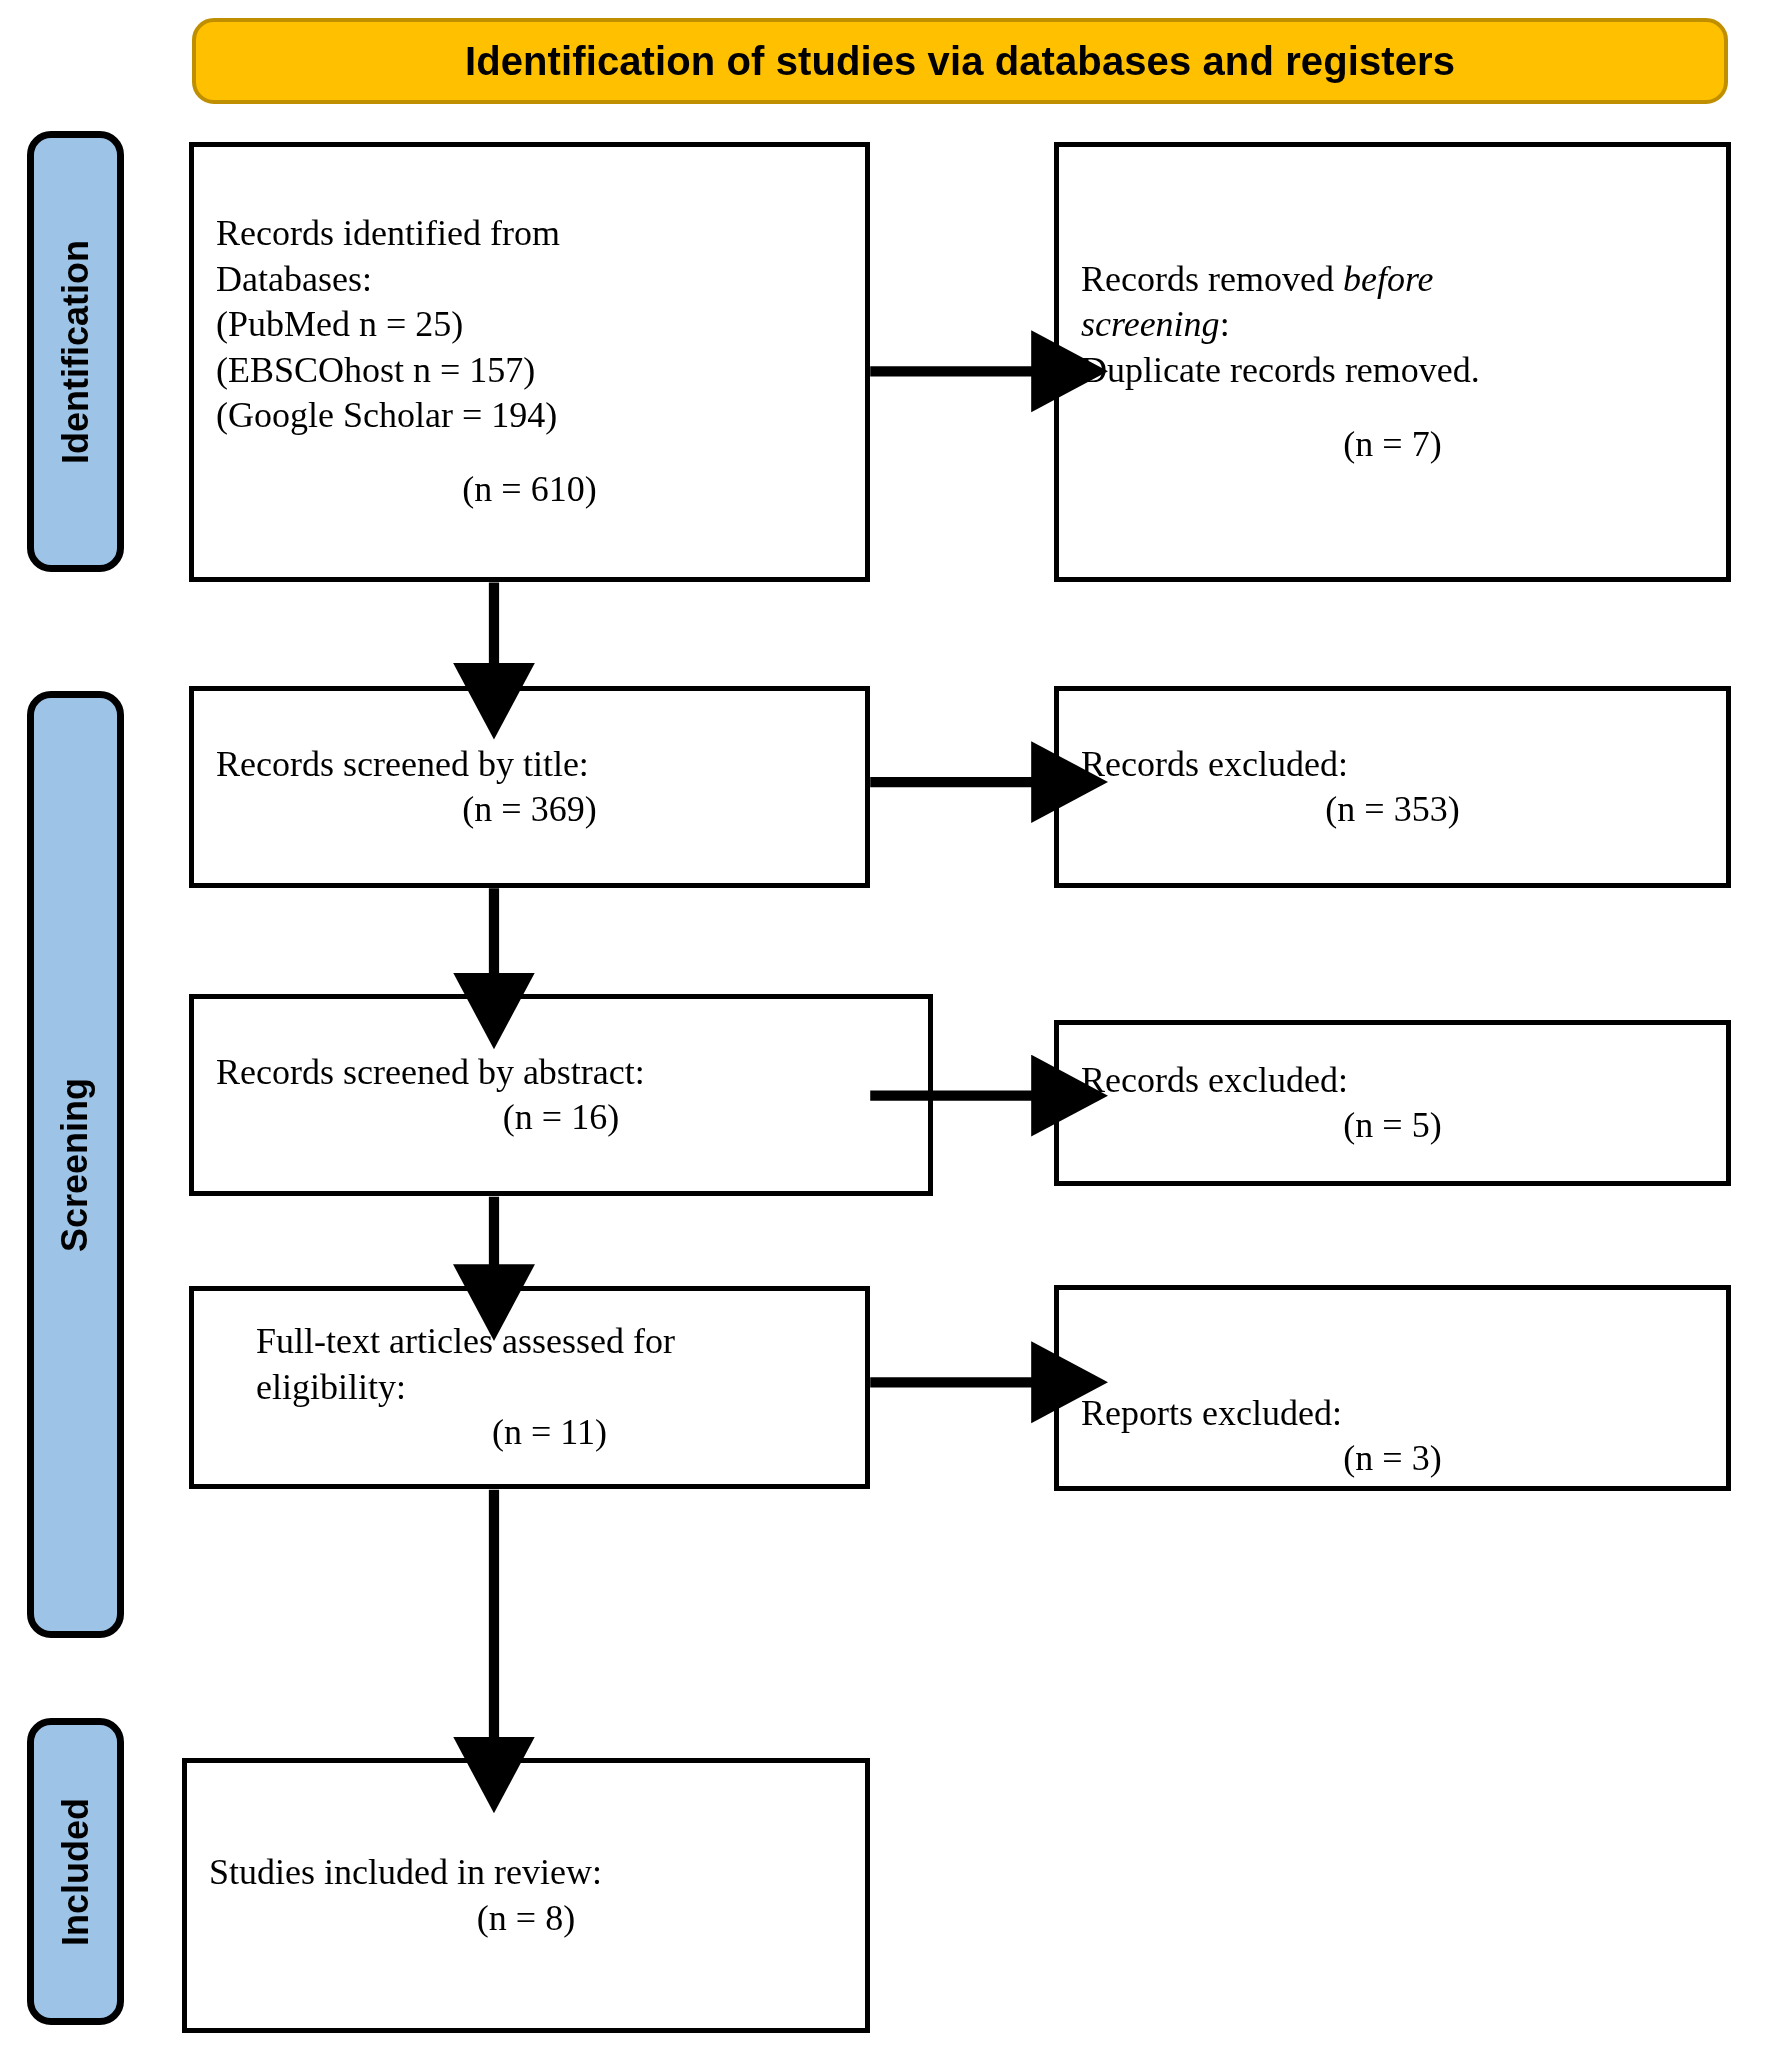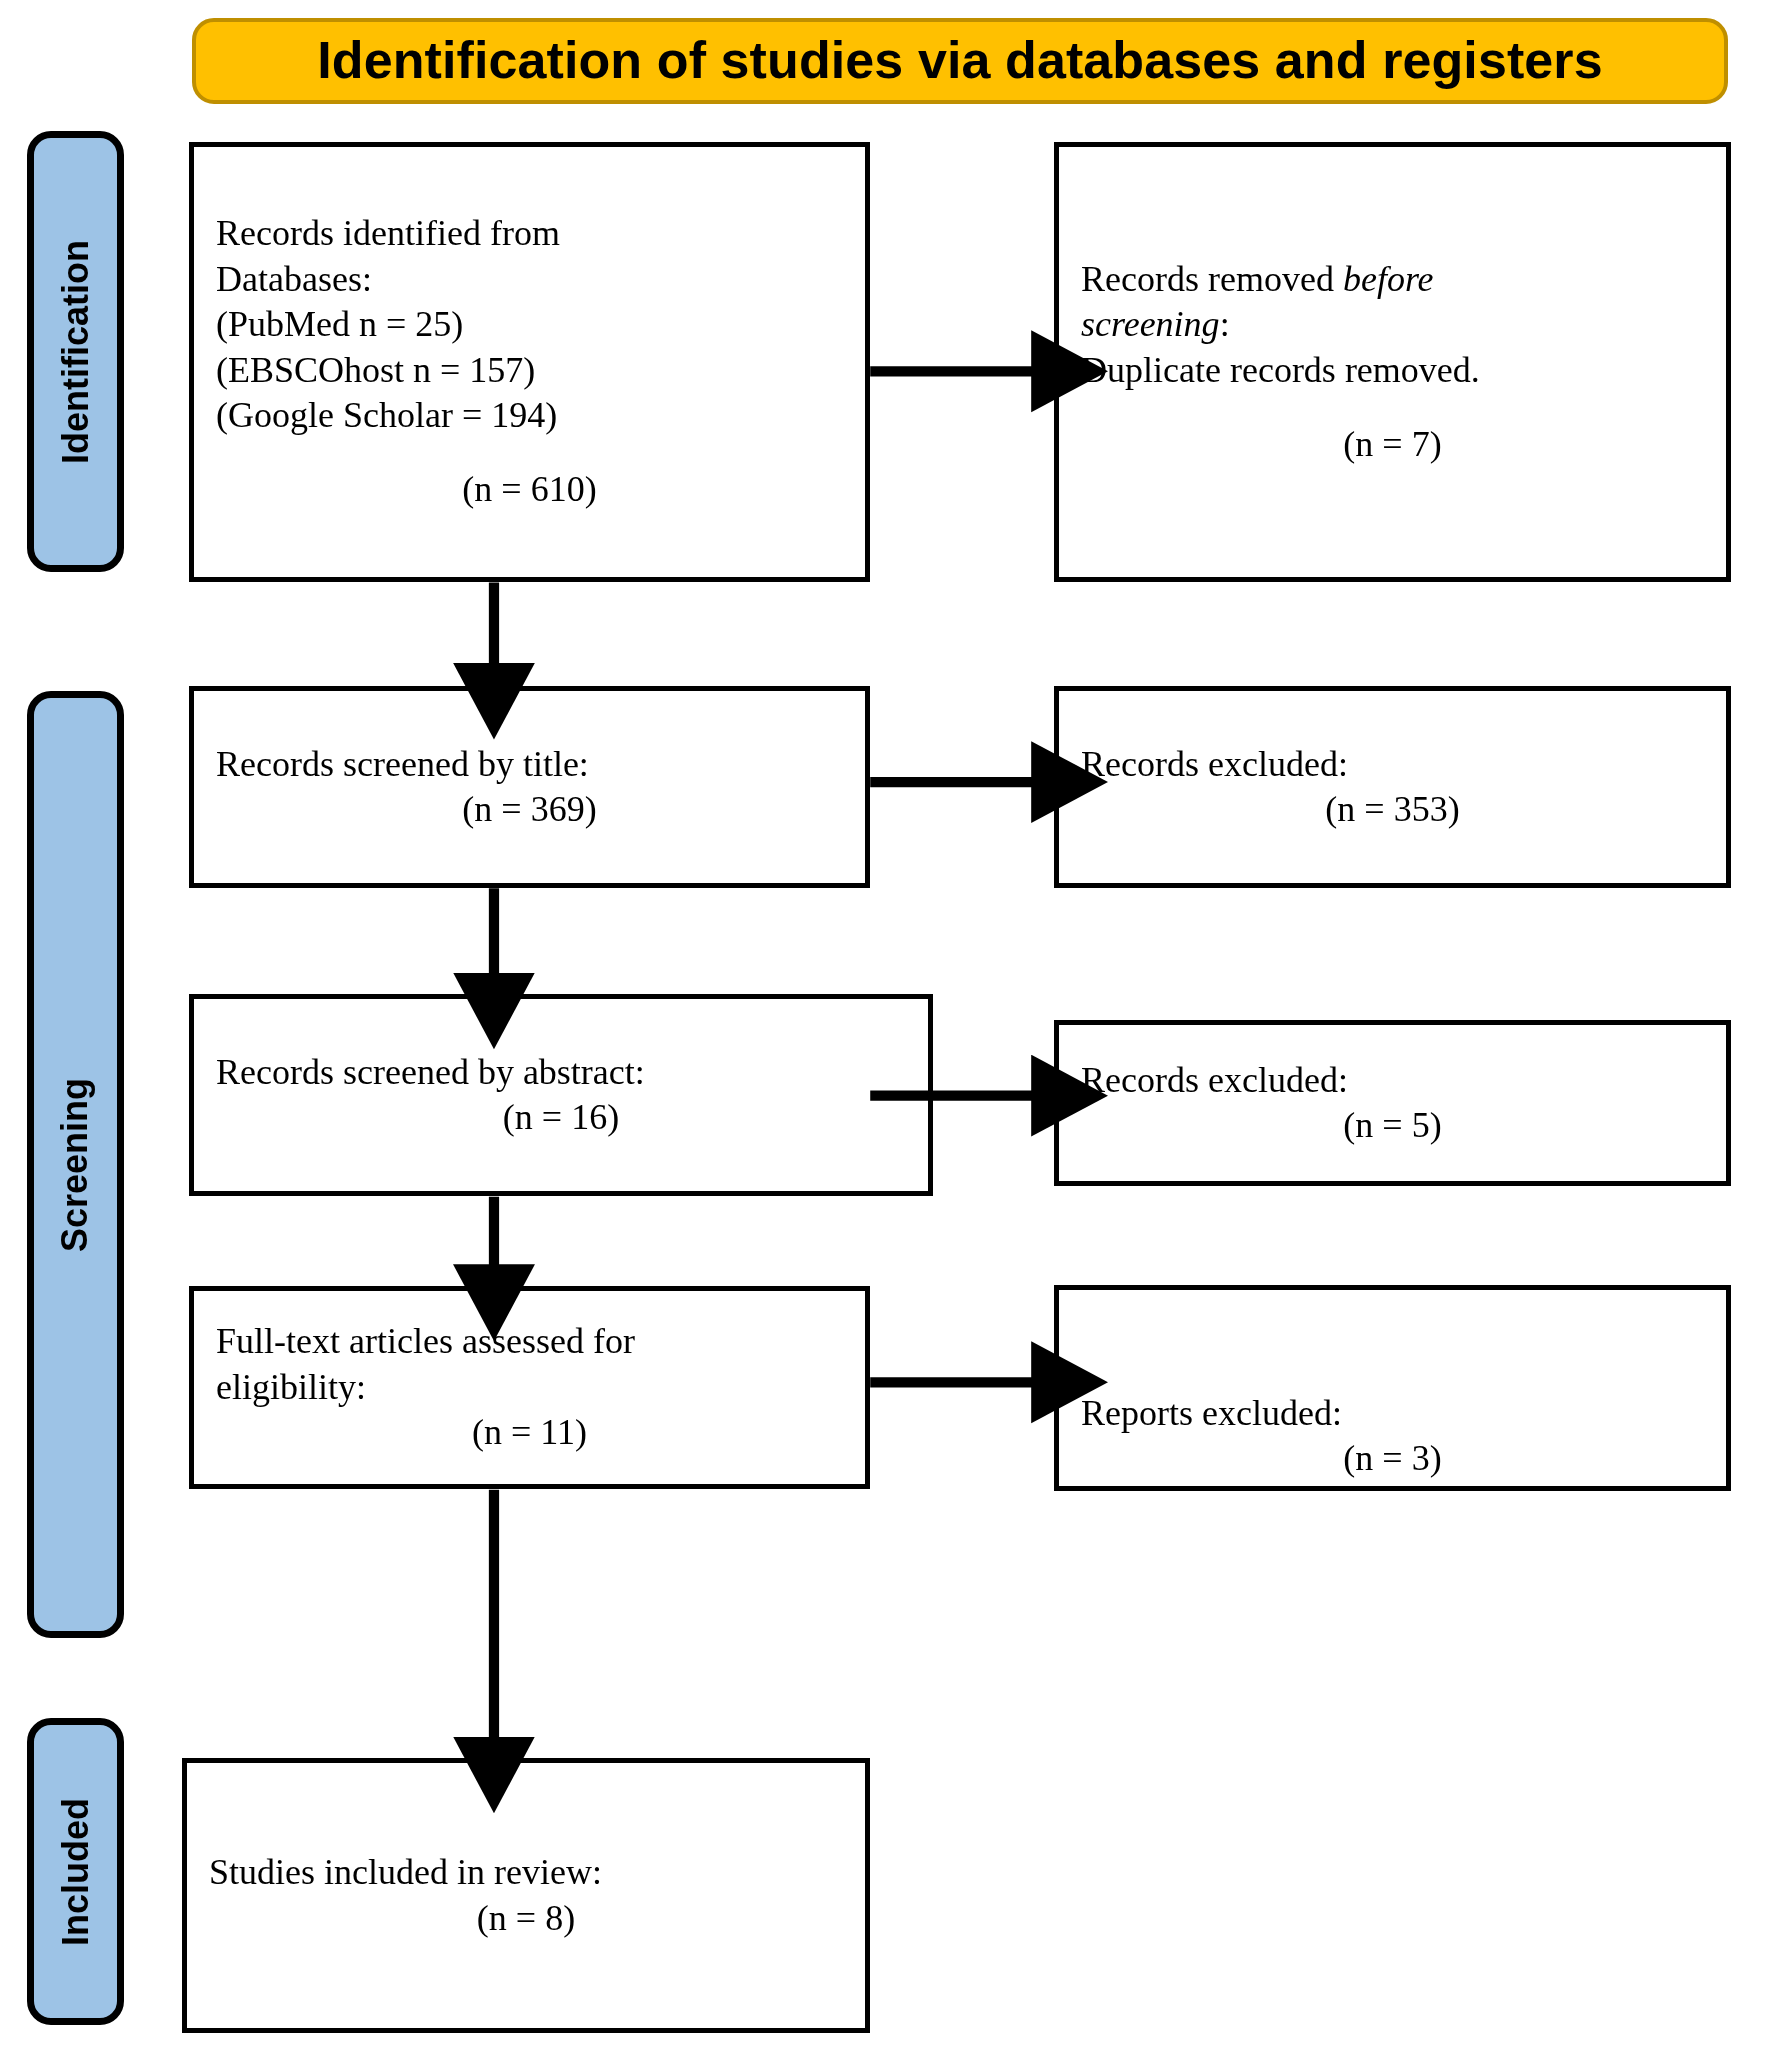--- a/index.html
+++ b/index.html
@@ -24,21 +24,21 @@
     box-sizing: border-box;
     background: var(--banner-bg, #FFC000);
     border: 4.5px solid var(--banner-border, #BF8F00);
     border-radius: 22px;
     display: flex;
     align-items: center;
     justify-content: center;
     text-align: center;
   }
   .banner-text {
-    font-size: 52px;
+    font-size: 40px;
     font-weight: bold;
     color: #000000;
     letter-spacing: 0.1px;
     line-height: 1.1;
   }
   
   .phase {
     position: absolute;
     box-sizing: border-box;
     background: var(--phase-bg, #9DC3E6);
@@ -165,21 +165,21 @@
     </div>
   </div>
 
   <div class="box" style="left:1054px; top:1020px; width:677px; height:166px;">
     <div class="box-inner">
       <div class="line left">Records excluded:</div>
       <div class="line center">(n = 5)</div>
     </div>
   </div>
 
-  <div class="box" style="left:189px; top:1286px; width:681px; height:203px;">
+  <div class="box" style="left:189px; top:1286px; width:681px; height:203px;padding-left:40px;">
     <div class="box-inner">
       <div class="line left">Full-text articles assessed for</div>
       <div class="line left">eligibility:</div>
       <div class="line center">(n = 11)</div>
     </div>
   </div>
 
   <div class="box" style="left:1054px; top:1285px; width:677px; height:206px;justify-content:center;">
     <div class="box-inner" style="padding-top:96px;">
       <div class="line left">Reports excluded:</div>

